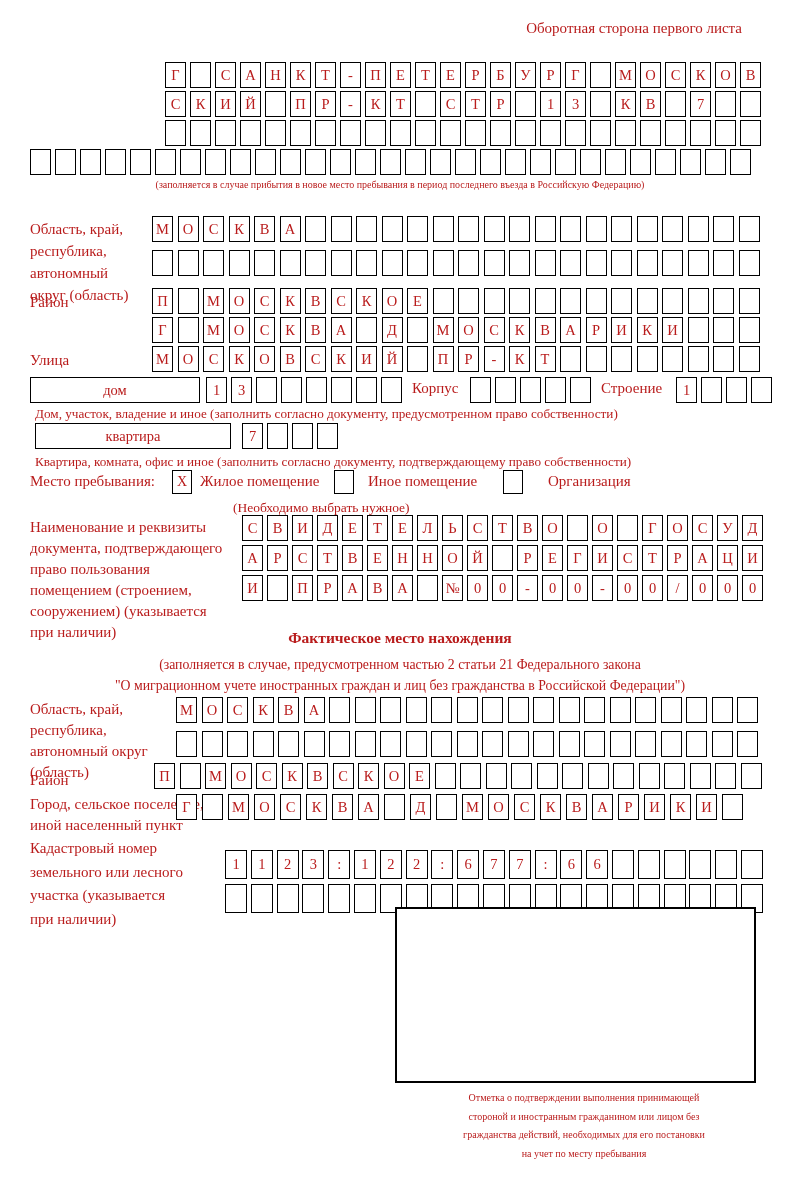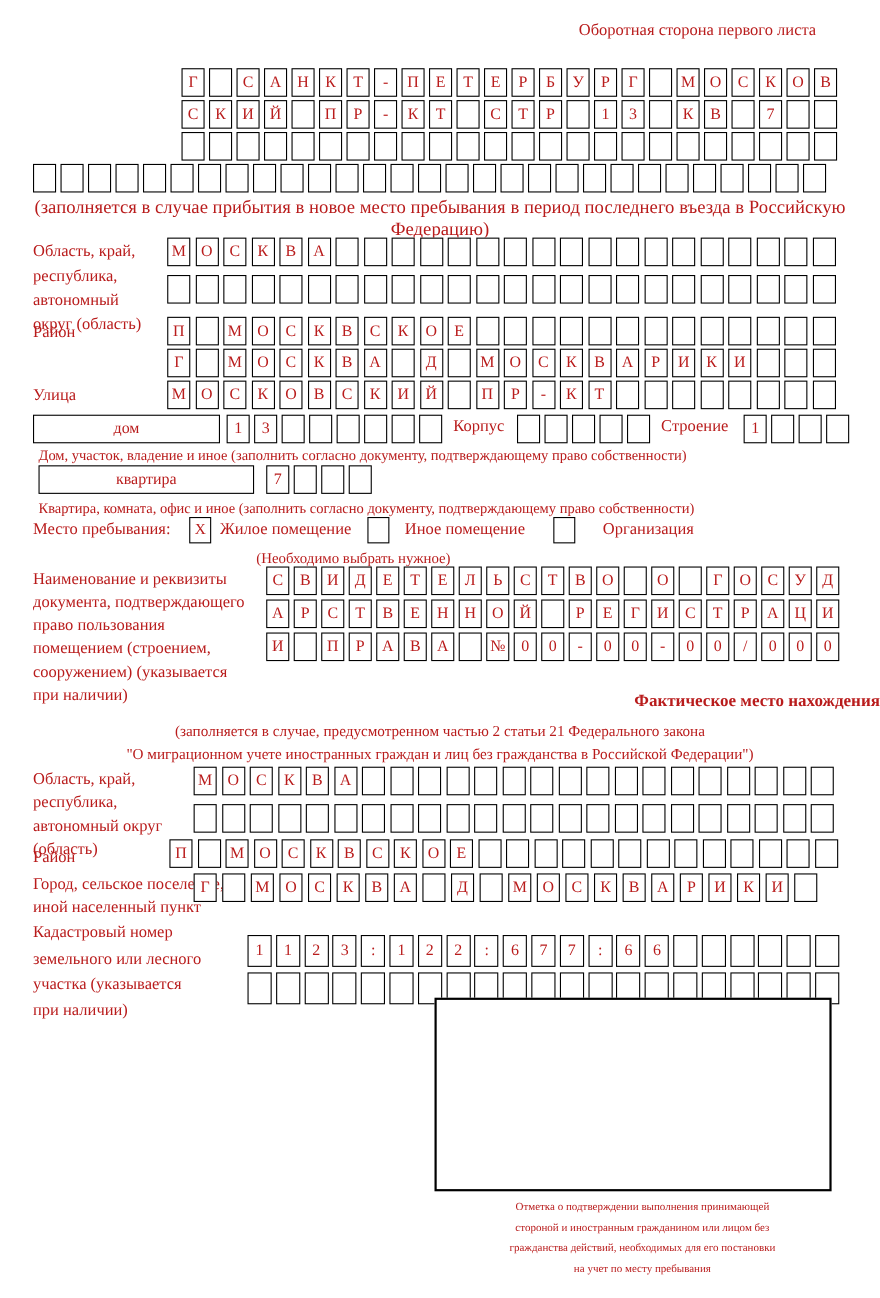--- a/index.html
+++ b/index.html
@@ -4,24 +4,24 @@
 <style>
   html,body{margin:0;padding:0;background:#fff;}
   .page{position:relative;width:800px;height:1180px;background:#fff;color:#b91c1c;
         font-family:"Liberation Serif","DejaVu Serif",serif;overflow:hidden;}
   .abs{position:absolute;}
   .lbl{position:absolute;font-size:15px;line-height:22px;white-space:pre-line;}
   .lbl.lh21{line-height:21px;}
   .lbl.lh23{line-height:23.5px;}
   .cap{position:absolute;font-size:13.2px;white-space:nowrap;}
   .center{position:absolute;left:0;right:0;text-align:center;}
-  .note{font-size:17px;}
+  .note{font-size:10px;}
   .note2{font-size:13.8px;line-height:21px;white-space:pre-line;}
   .sect-title{font-size:16px;font-weight:bold;}
-  .fact-title{font-size:15.5px;font-weight:bold;text-align:right;}
+  .fact-title{font-size:15.5px;font-weight:bold;}
   .hdr{font-size:15px;}
   .cells{position:absolute;display:flex;gap:4px;}
   .cells.g45{gap:4.5px;}
   .cells.g5{gap:5px;}
   .cells.g38{gap:3.8px;}
   .cell{box-sizing:border-box;flex:none;width:21px;height:26px;border:1.7px solid #000;
         display:flex;align-items:center;justify-content:center;font-size:14.5px;background:#fff;}
   .cell.lg{width:22px;height:29px;border-width:1.9px;}
   .wbox{position:absolute;box-sizing:border-box;border:1.7px solid #000;height:26px;
         display:flex;align-items:center;justify-content:center;font-size:14.5px;background:#fff;}
@@ -309,21 +309,21 @@
       <span class="cell"></span>
       <span class="cell"></span>
     </div>
   <div class="inl" style="left:601px;top:380px">Строение</div>
   <div class="cells" style="left:676px;top:377px">
       <span class="cell">1</span>
       <span class="cell"></span>
       <span class="cell"></span>
       <span class="cell"></span>
     </div>
-  <div class="cap" style="left:35px;top:406px">Дом, участок, владение и иное (заполнить согласно документу, подтверждающему право собственности)</div>
+  <div class="cap" style="left:35px;top:406px">Дом, участок, владение и иное (заполнить согласно документу, предусмотренном право собственности)</div>
 
   <div class="wbox" style="left:35px;top:423px;width:196px">квартира</div>
   <div class="cells" style="left:242px;top:423px">
       <span class="cell">7</span>
       <span class="cell"></span>
       <span class="cell"></span>
       <span class="cell"></span>
     </div>
   <div class="cap" style="left:35px;top:454px">Квартира, комната, офис и иное (заполнить согласно документу, подтверждающему право собственности)</div>
 

